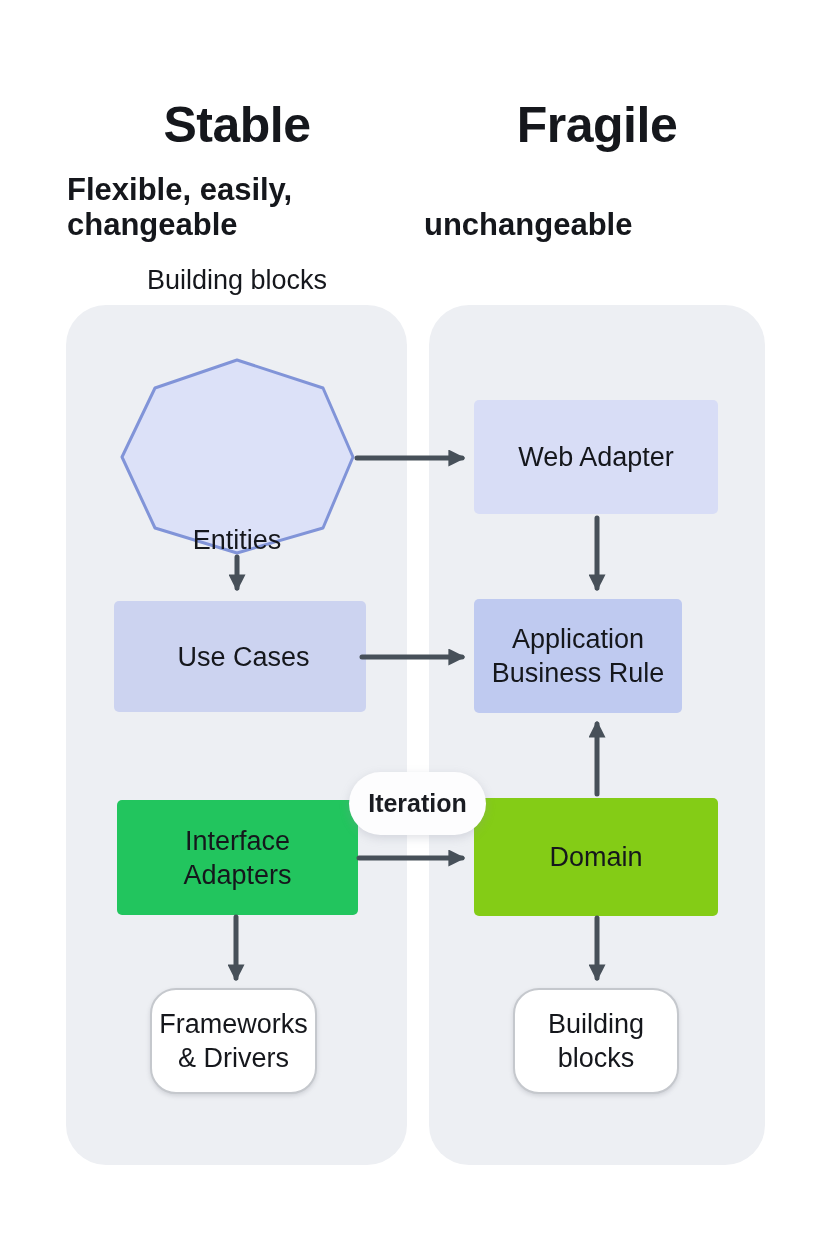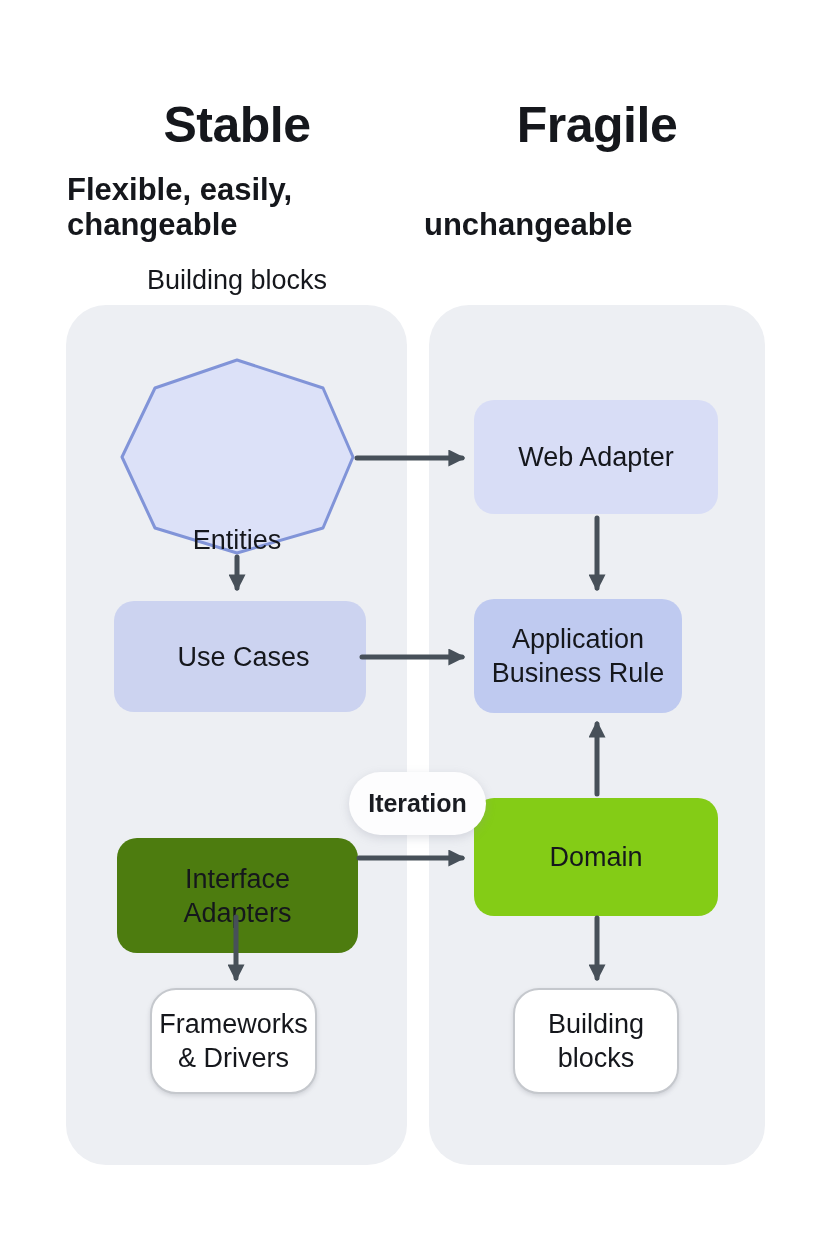--- a/index.html
+++ b/index.html
@@ -7,21 +7,21 @@
     position:relative;width:832px;height:1248px;margin:0 auto;background:#ffffff;
     font-family:"Liberation Sans",sans-serif;color:#15171c;overflow:hidden;
   }
   .abs{position:absolute;}
   .col-title{font-size:50px;font-weight:700;text-align:center;letter-spacing:-0.5px;}
   .col-sub{font-size:31px;font-weight:700;text-align:left;line-height:35px;}
   .section-label{font-size:27px;font-weight:500;text-align:center;}
   .panel{background:#edeff3;border-radius:40px;z-index:1;}
   .node{
     z-index:2;display:flex;align-items:center;justify-content:center;text-align:center;
-    font-size:27px;font-weight:500;line-height:34px;border-radius:20px;
+    font-size:27px;font-weight:500;line-height:34px;border-radius:5px;
   }
   .node-white{
     background:#ffffff;border:2px solid #c5c8cd;border-radius:26px;
     box-shadow:0 2px 4px rgba(120,125,135,0.25);
   }
   .overlay{z-index:3;left:0;top:0;pointer-events:none;}
   .oct-label{
     z-index:4;left:118px;top:356px;width:238px;height:200px;
     display:flex;align-items:flex-end;justify-content:center;
     font-size:27px;font-weight:500;
@@ -30,21 +30,21 @@
     z-index:5;background:#fdfdfe;border-radius:32px;
     display:flex;align-items:center;justify-content:center;
     font-size:25px;font-weight:600;color:#1a1c22;
     box-shadow:0 3px 10px rgba(140,145,160,0.28);
   }
   
   .fill-use-cases{background:#ccd3f0;}
   .fill-web-adapter{background:#d8ddf6;}
   .fill-abr{background:#bfcaf0;}
   .fill-domain{background:#84cc16;}
-  .fill-ia{background:#4d7c0f;margin-top:38px;}
+  .fill-ia{background:#22c55e;}
 </style>
 </head>
 <body>
 
 <div class="canvas">
 
   <div class="abs col-title" style="left:67px;top:96px;width:340px;">Stable</div>
   <div class="abs col-title" style="left:429px;top:96px;width:336px;">Fragile</div>
 
   <div class="abs col-sub" style="left:67px;top:172px;width:340px;">Flexible, easily,</div>

